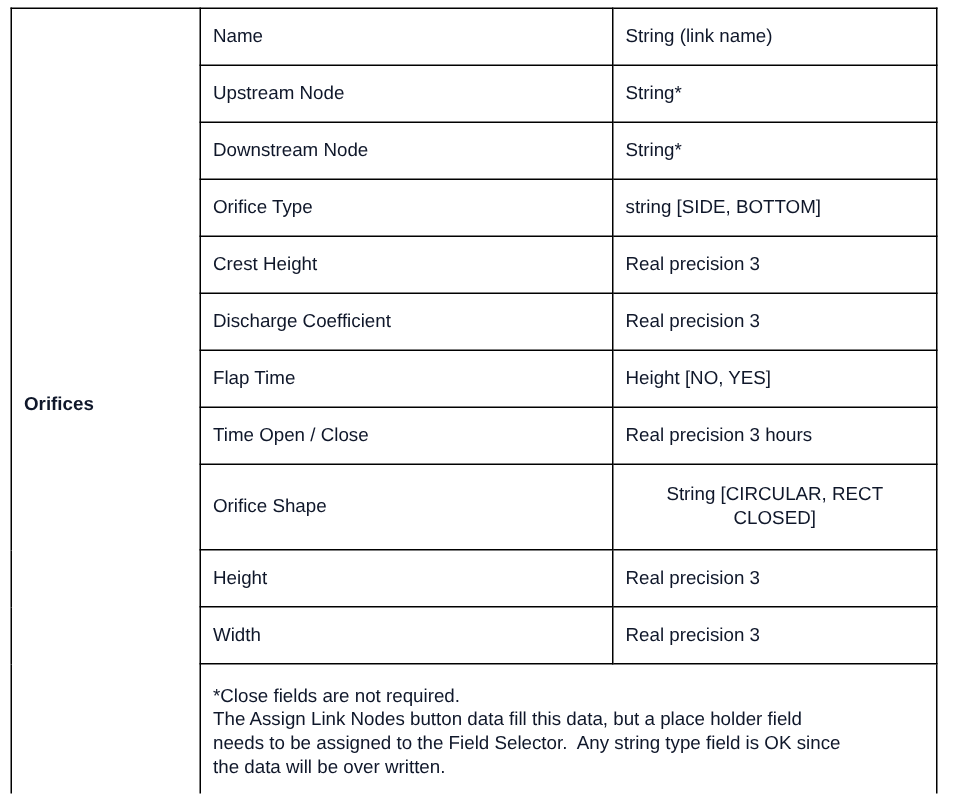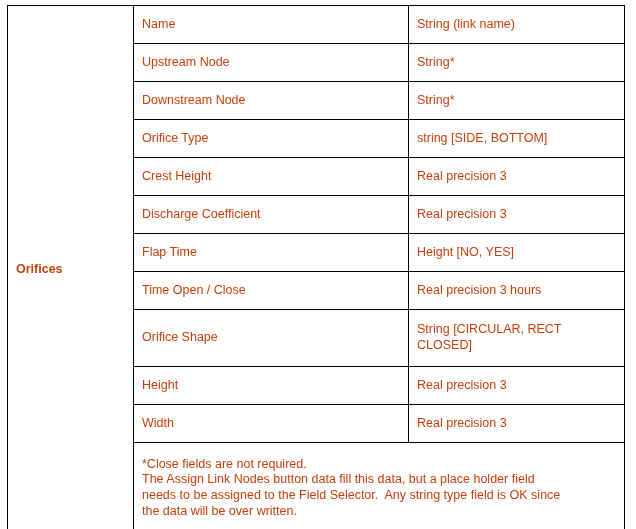--- a/index.html
+++ b/index.html
@@ -32,21 +32,21 @@
     background: #ffffff;
   }
 
   table.spec-table td {
     border: 1px solid #000000;
     vertical-align: middle;
     font-size: 12.5px;
     line-height: 1.25;
     padding: 0 8px;
     background: #ffffff;
-    color: #c2410c;
+    color: #0f172a;
   }
 
   col.c-group  { width: 126px; }
   col.c-field  { width: 275px; }
   col.c-type   { width: 216px; }
 
   td.group-cell {
     font-weight: bold;
     font-size: 12.5px;
     padding-left: 8px;
@@ -130,21 +130,21 @@
         <td class="type-cell">Height [NO, YES]</td>
       </tr>
 
       <tr>
         <td class="field-cell">Time Open / Close</td>
         <td class="type-cell">Real precision 3 hours</td>
       </tr>
 
       <tr>
         <td class="field-cell tall-cell">Orifice Shape</td>
-        <td class="type-cell tall-cell" style="white-space: pre-line;">String [CIRCULAR, RECT
+        <td class="type-cell tall-cell" style="white-space: pre-line; text-align: center;">String [CIRCULAR, RECT
 CLOSED]</td>
       </tr>
 
       <tr>
         <td class="field-cell">Height</td>
         <td class="type-cell">Real precision 3</td>
       </tr>
 
       <tr>
         <td class="field-cell">Width</td>

